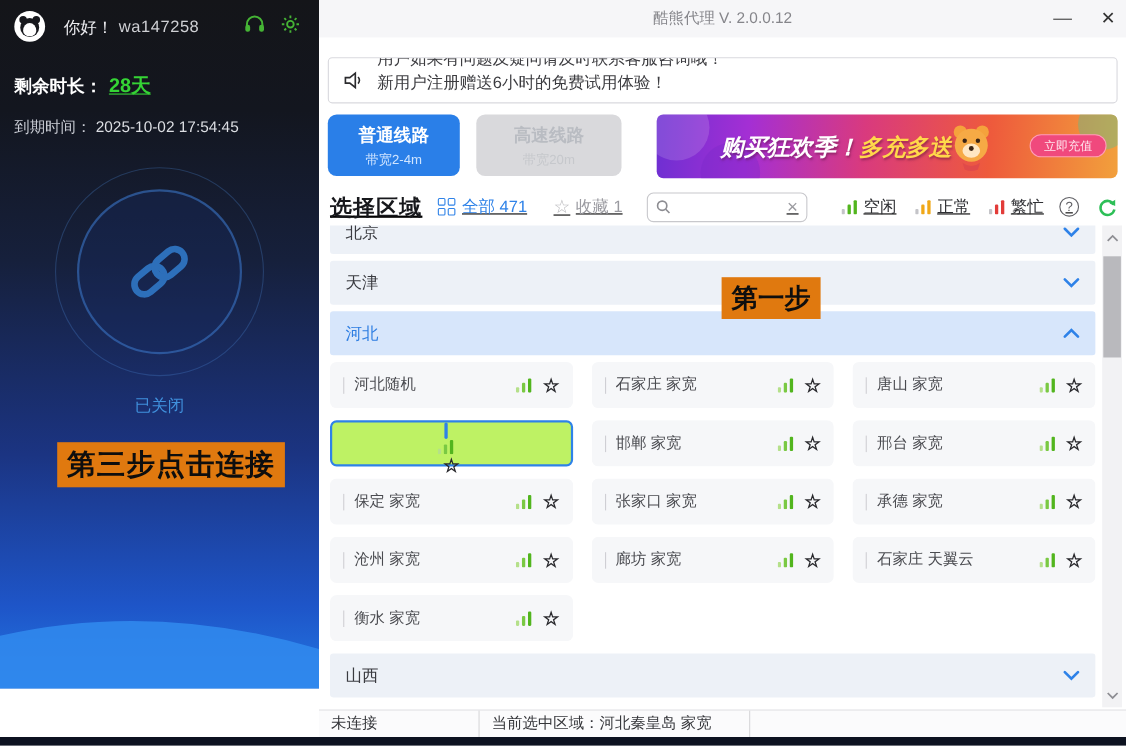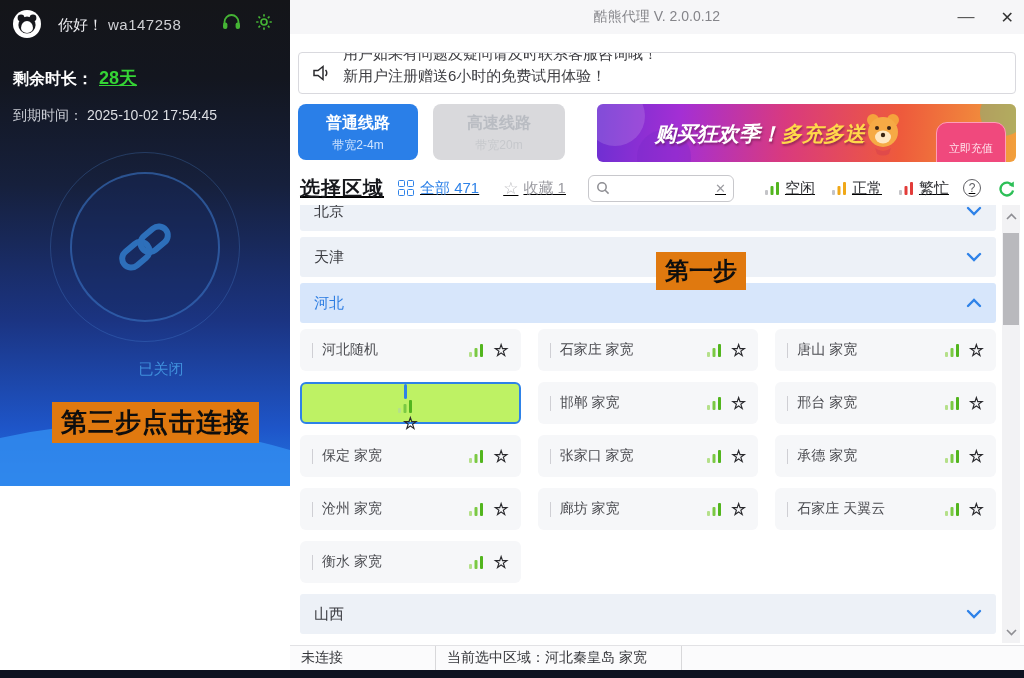--- a/index.html
+++ b/index.html
@@ -1,39 +1,39 @@
 <!DOCTYPE html>
 <html><head>
 <meta charset="utf-8">
 <style>
   * { margin:0; padding:0; box-sizing:border-box; }
   html,body { width:1024px; height:678px; overflow:hidden;
     font-family:"Liberation Sans", sans-serif; background:#fff; }
   #app { position:relative; width:1024px; height:678px; overflow:hidden; }
 
   
-  #sidebar { position:absolute; left:0; top:0; width:290px; height:486px;
+  #sidebar { position:absolute; left:0; top:0; width:290px; height:626px;
     background:linear-gradient(180deg,#141519 0%,#13161f 16%,#16203c 38%,#1b3482 66%,#1e55c8 88%,#2377e3 100%);
     overflow:hidden; }
   .side-head { position:absolute; left:0; top:0; width:100%; height:48px; }
   .logo-wrap { position:absolute; left:12px; top:9px; }
   .greet { position:absolute; left:58px; top:16px; font-size:15px; color:#ececf0; }
   .uname { position:absolute; left:108px; top:16px; font-size:15px; color:#cfd0d4; letter-spacing:.5px; }
   .top-icons { position:absolute; right:16px; top:12px; display:flex; gap:12px; align-items:center; }
   .row-remain { position:absolute; left:13px; top:66px; font-size:16px; color:#fff; font-weight:bold; }
   .row-remain b { color:#35d435; font-size:18px; margin-left:6px;text-decoration:underline; }
   .row-expire { position:absolute; left:13px; top:107px; font-size:14px; color:#c9ccd4; }
   .row-expire span.v { color:#dcdee3; margin-left:4px; }
 
   .ring-outer { position:absolute; left:50px; top:152px; width:190px; height:190px; border-radius:50%;
     border:1px solid rgba(80,140,220,.28); }
   .ring-inner { position:absolute; left:70px; top:172px; width:150px; height:150px; border-radius:50%;
     border:2px solid rgba(62,124,205,.55); background:rgba(22,44,96,.35);
     display:flex; align-items:center; justify-content:center; cursor:pointer; }
-  .conn-status { position:absolute; left:16px; top:360px; width:290px; text-align:center;
+  .conn-status { position:absolute; left:0; top:360px; width:290px; text-align:center;
     font-size:15px; color:#4090dc; }
 
   .annotate { position:absolute; background:#e0790f; color:#0e0e0e; font-weight:bold;
     padding:3px 9px; z-index:50; white-space:nowrap; }
   #step3 { left:52px; top:402px; font-size:26px; letter-spacing:1px; }
 
   .wave { position:absolute; left:0; bottom:0; width:290px; height:86px; }
   .member { position:absolute; left:0; top:626px; width:290px; display:flex; gap:10px;
     align-items:center; justify-content:center; z-index:5; cursor:pointer; }
   .member .vbadge { width:26px; height:26px; border-radius:50%; background:#fff; color:#2db52d;
@@ -73,21 +73,21 @@
   .banner .deco2 { position:absolute; left:40px; bottom:-22px; width:54px; height:54px; border-radius:50%;
     background:rgba(120,40,200,.35); }
   .banner .deco3 { position:absolute; right:-10px; top:-14px; width:46px; height:46px; border-radius:50%;
     background:rgba(60,200,160,.35); }
   .banner .txt { position:absolute; left:58px; top:16px; font-size:21px; font-weight:bold;
     font-style:italic; white-space:nowrap; text-shadow:1px 2px 2px rgba(90,20,60,.5); }
   .banner .t1 { color:#ffffff; }
   .banner .t2 { color:#ffd84a; }
   .banner .bear { position:absolute; right:110px; top:6px; }
   .banner .cta { position:absolute; right:10px; top:18px; background:#f0497d; border:1px solid #ff9db8;
-    color:#ffe3ec; font-size:11px; padding:18px 12px; border-radius:11px; }
+    color:#ffe3ec; font-size:11px; padding:2px 12px; border-radius:11px; }
 
   .filter-row { position:absolute; left:10px; top:174px; width:716px; height:28px;
     display:flex; align-items:center;text-decoration:underline; }
   .sel-title { font-size:20px; font-weight:bold; color:#17181c; letter-spacing:1px; }
   .grid-ic { display:grid; grid-template-columns:7px 7px; gap:2px; margin-left:14px; cursor:pointer; }
   .grid-ic i { width:7px; height:7px; border:1.6px solid #2e82e8; border-radius:1.5px; display:block; }
   .all-lbl { color:#2e82e8; font-size:15px; margin-left:6px; cursor:pointer; }
   .fav-star { color:#b9b9bd; font-size:17px; margin-left:24px; cursor:pointer; }
   .fav-lbl { color:#9a9aa0; font-size:15px; margin-left:5px; cursor:pointer; }
   .searchbox { margin-left:22px; width:146px; height:27px; border:1px solid #c8c8cc; border-radius:6px;

